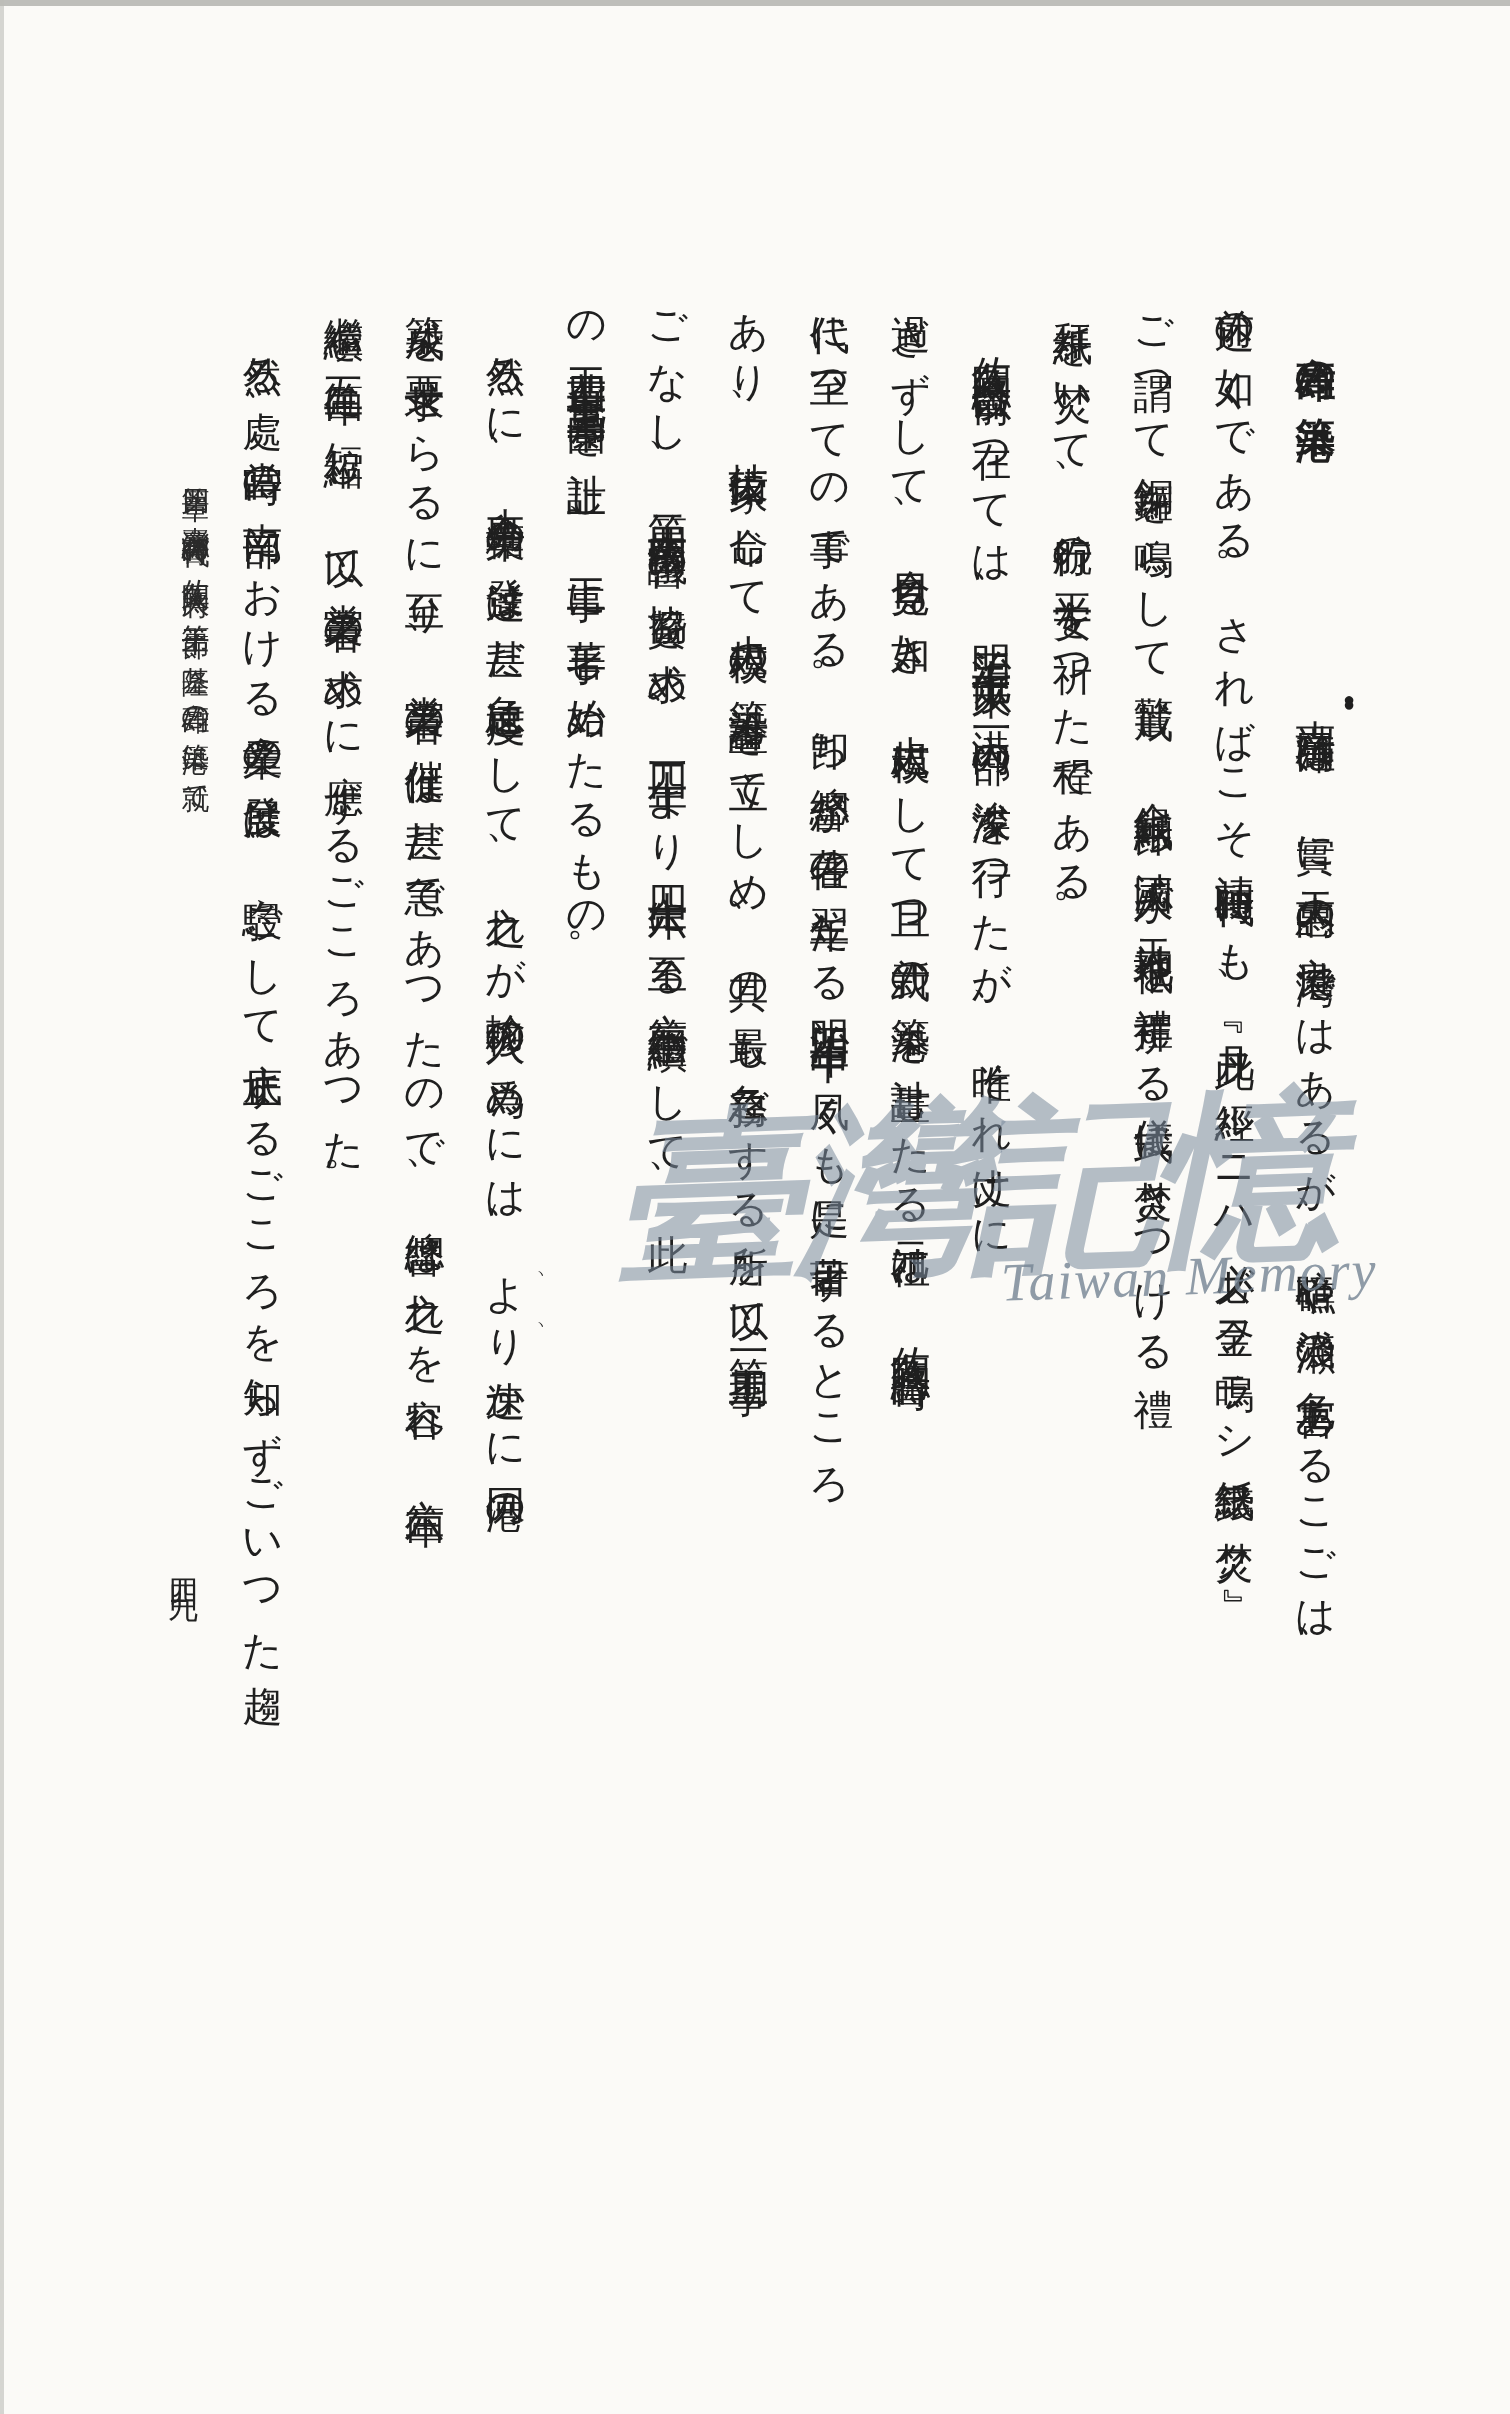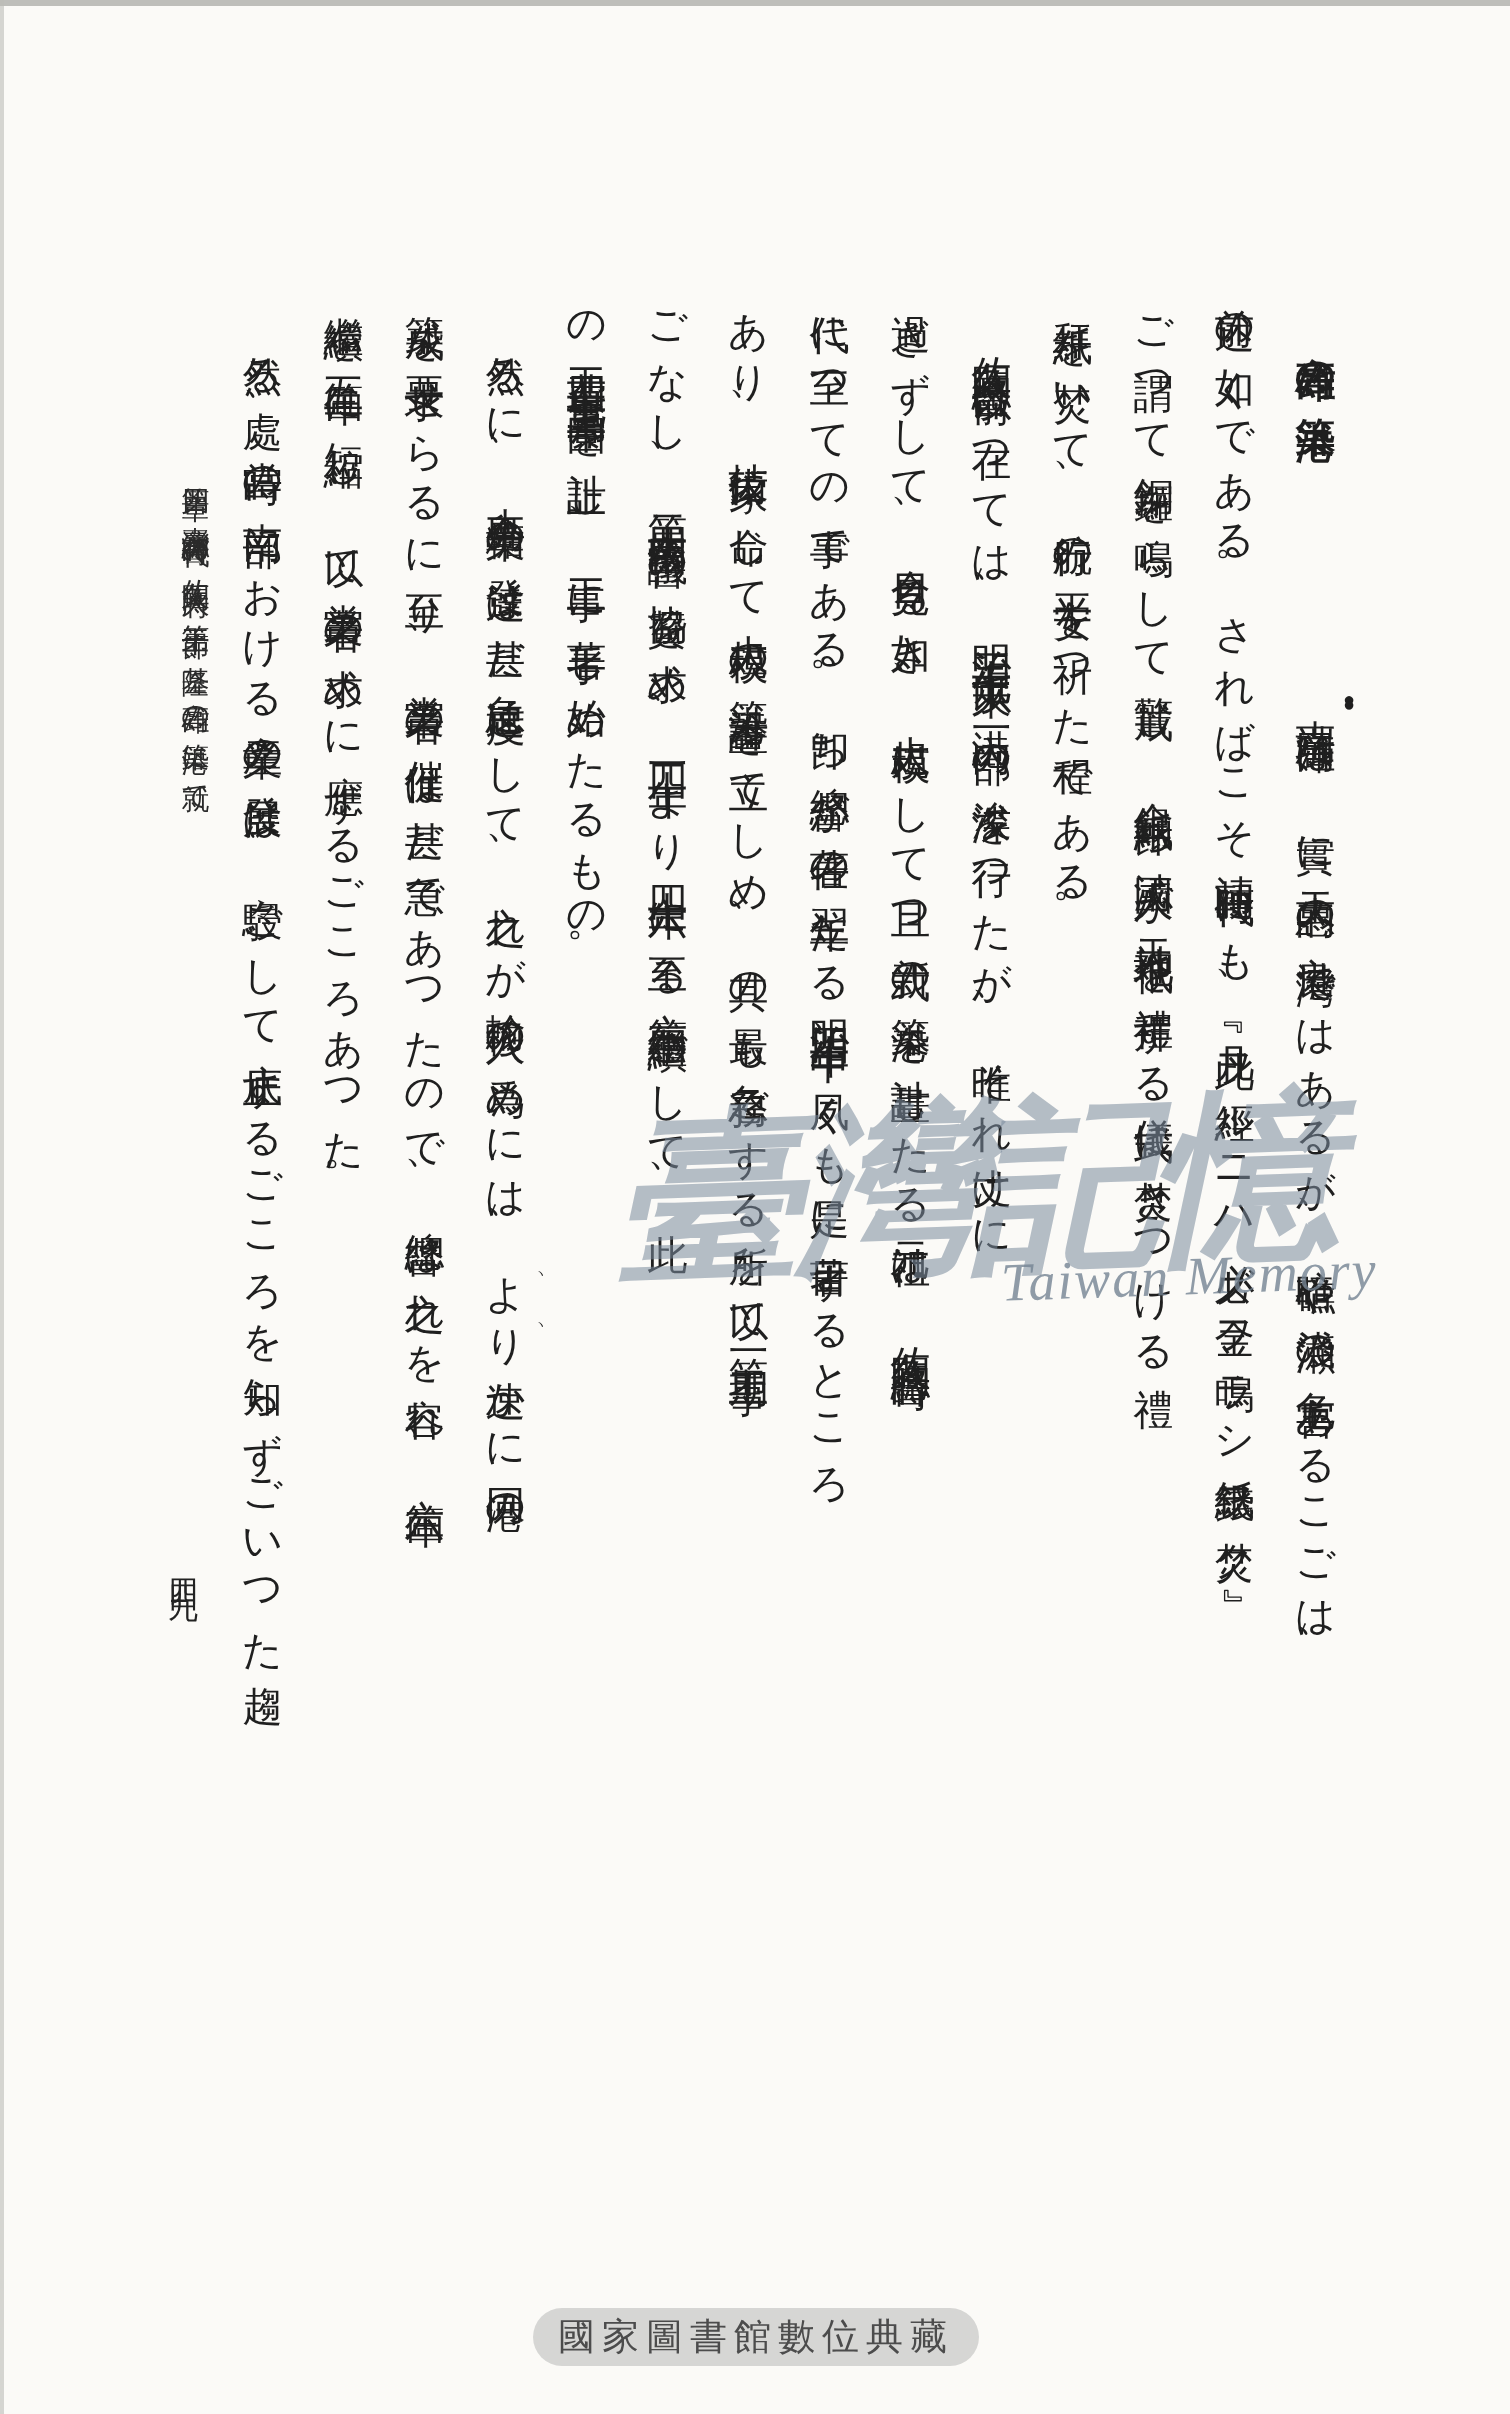--- a/index.html
+++ b/index.html
@@ -110,16 +110,13 @@
 
   <div id="margin-caption"><span class="cap-seg">第四章</span><span class="cap-seg">臺灣總督時代の佐久間大將</span><span class="cap-seg">第十三節</span><span class="cap-seg">基隆、高雄の築港に就て</span></div>
 
   <div id="page-number">四四九</div>
 
   <div id="wm-center">
     <div id="wm-cjk">臺灣記憶</div>
     <div id="wm-latin">Taiwan Memory</div>
   </div>
 
-  <div id="wm-bottom" style="background: rgb(214, 214, 212); color: rgb(76, 76, 76);">
-    <span>國家圖書館數位典藏</span>
-  </div>
 </div>
 
 </body></html>

